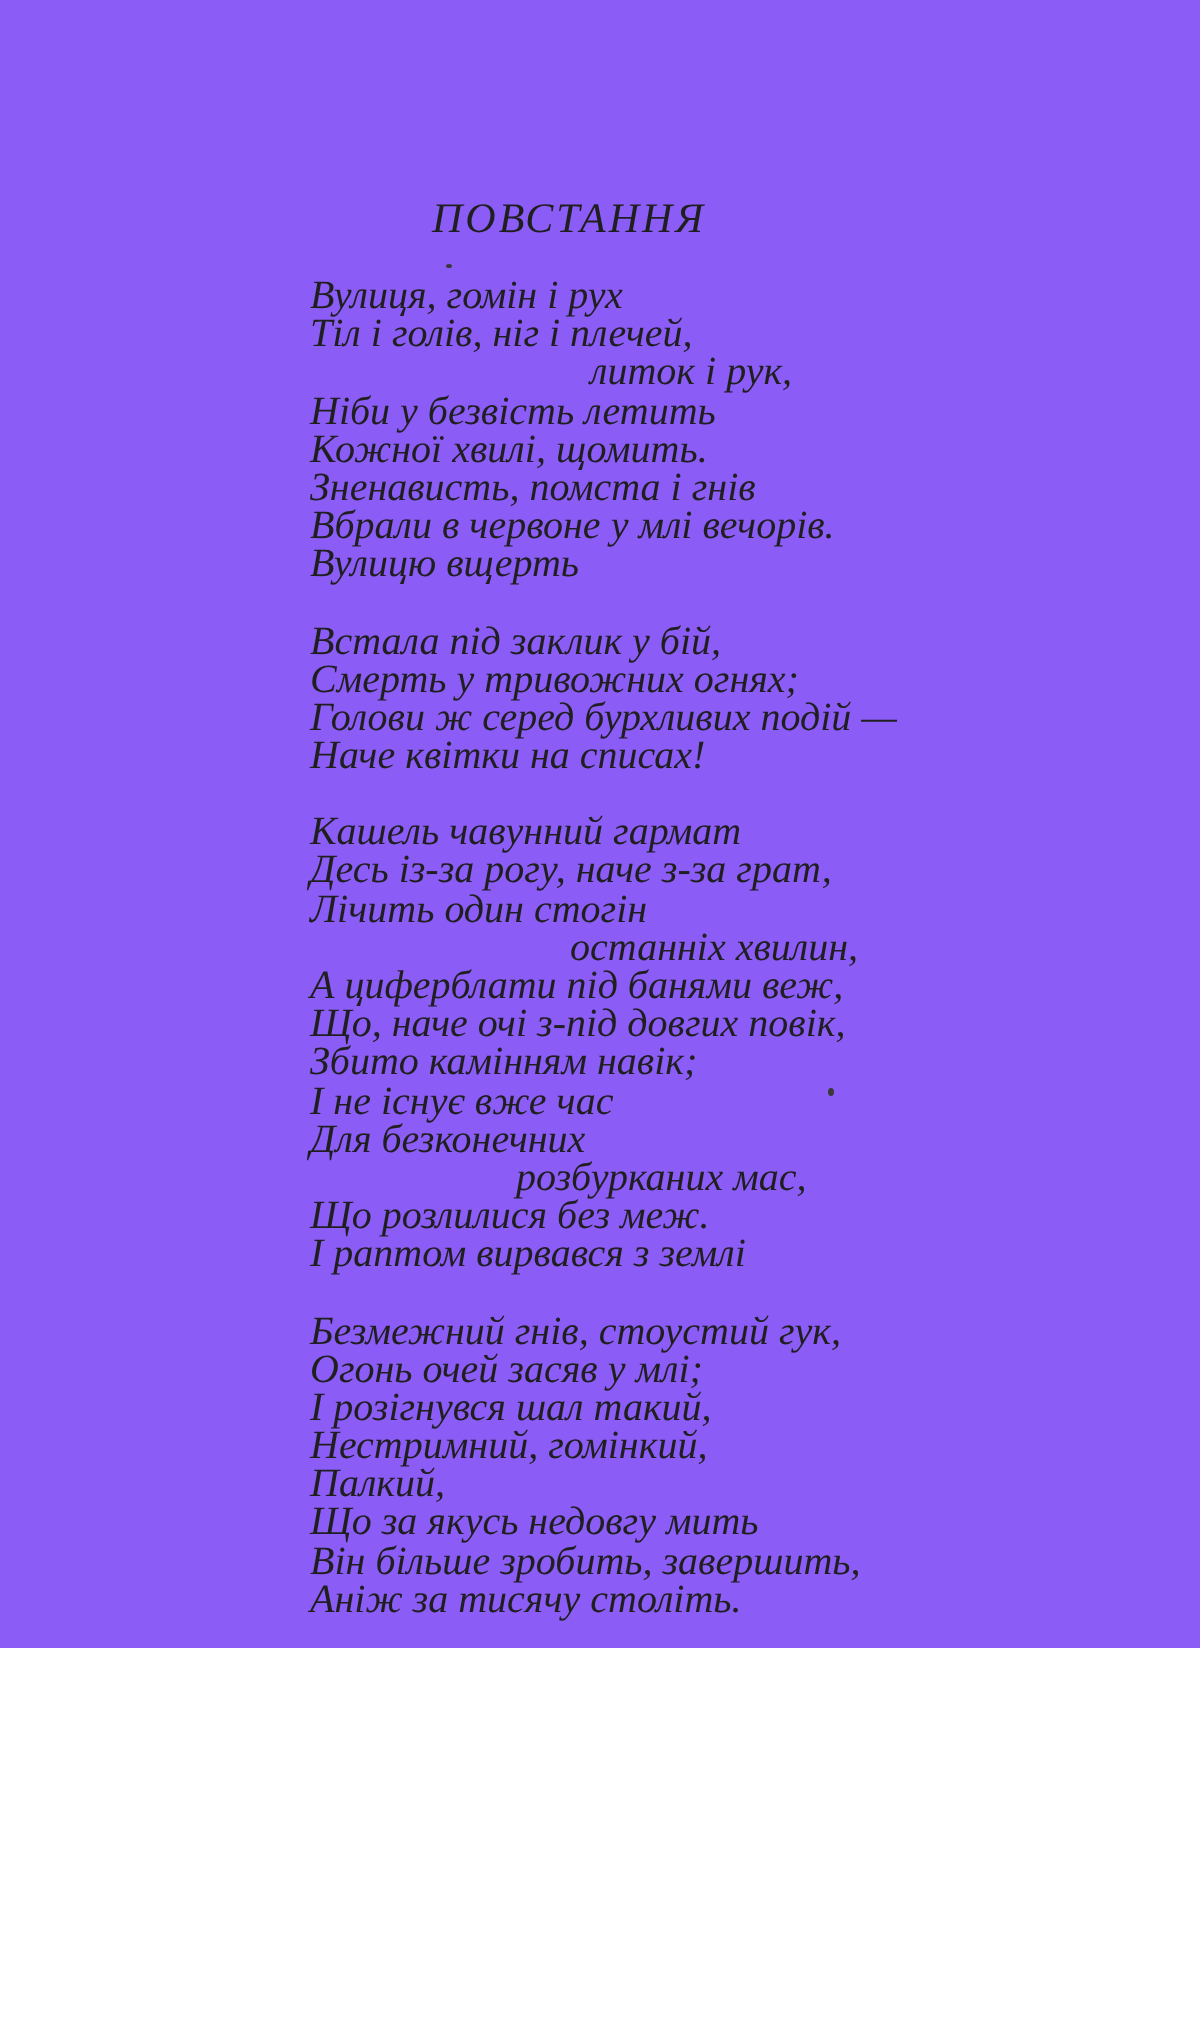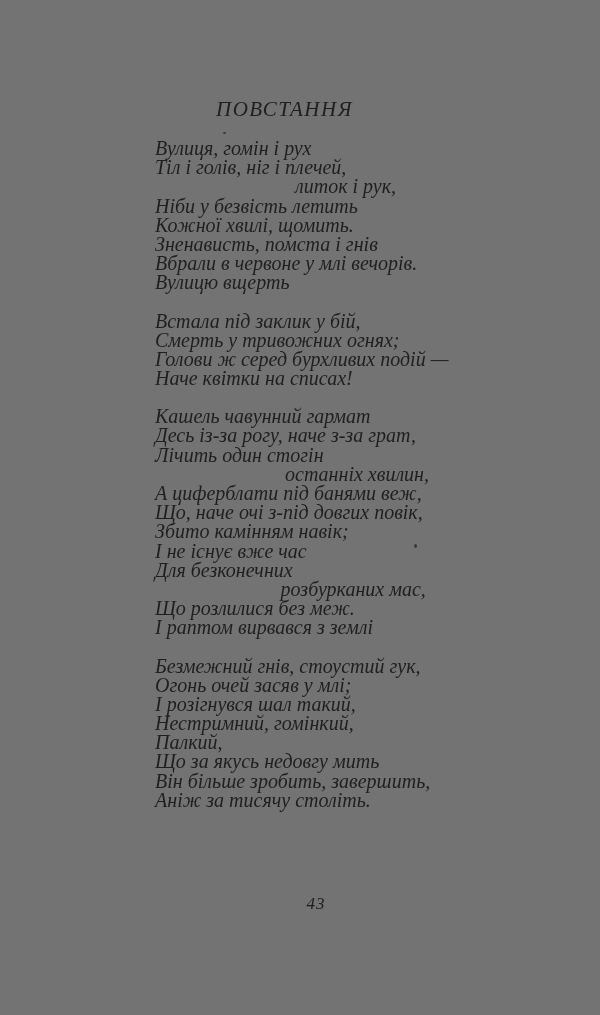--- a/index.html
+++ b/index.html
@@ -3,22 +3,22 @@
 <meta charset="utf-8">
 <style>
   html, body {
     margin: 0;
     padding: 0;
     background: #ffffff;
   }
   .book-page {
     position: relative;
     width: 600px;
-    height: 1015px;
-    background: #737373;
+    height: 824px;
+    background: #8b5cf6;
     font-family: "Liberation Serif", serif;
     font-style: italic;
     color: #1f1f1f;
     overflow: hidden;
   }
   .poem-title {
     position: absolute;
     left: 216px;
     top: 97px;
     margin: 0;
@@ -41,21 +41,21 @@
   .stanza:last-child {
     margin-bottom: 0;
   }
   .line {
     height: 19.2px;
     white-space: nowrap;
   }
   
   .ind-a { padding-left: 140px; }
   .ind-b { padding-left: 130px; font-family: Liberation Serif, serif; }
-  .ind-c { padding-left: 103px; text-align: center; }
+  .ind-c { padding-left: 103px; }
   .page-number {
     position: absolute;
     left: 0;
     top: 894px;
     width: 600px;
     text-align: center;
     font-size: 17px;
     letter-spacing: 1px;
     margin-left: 16px;
   }

